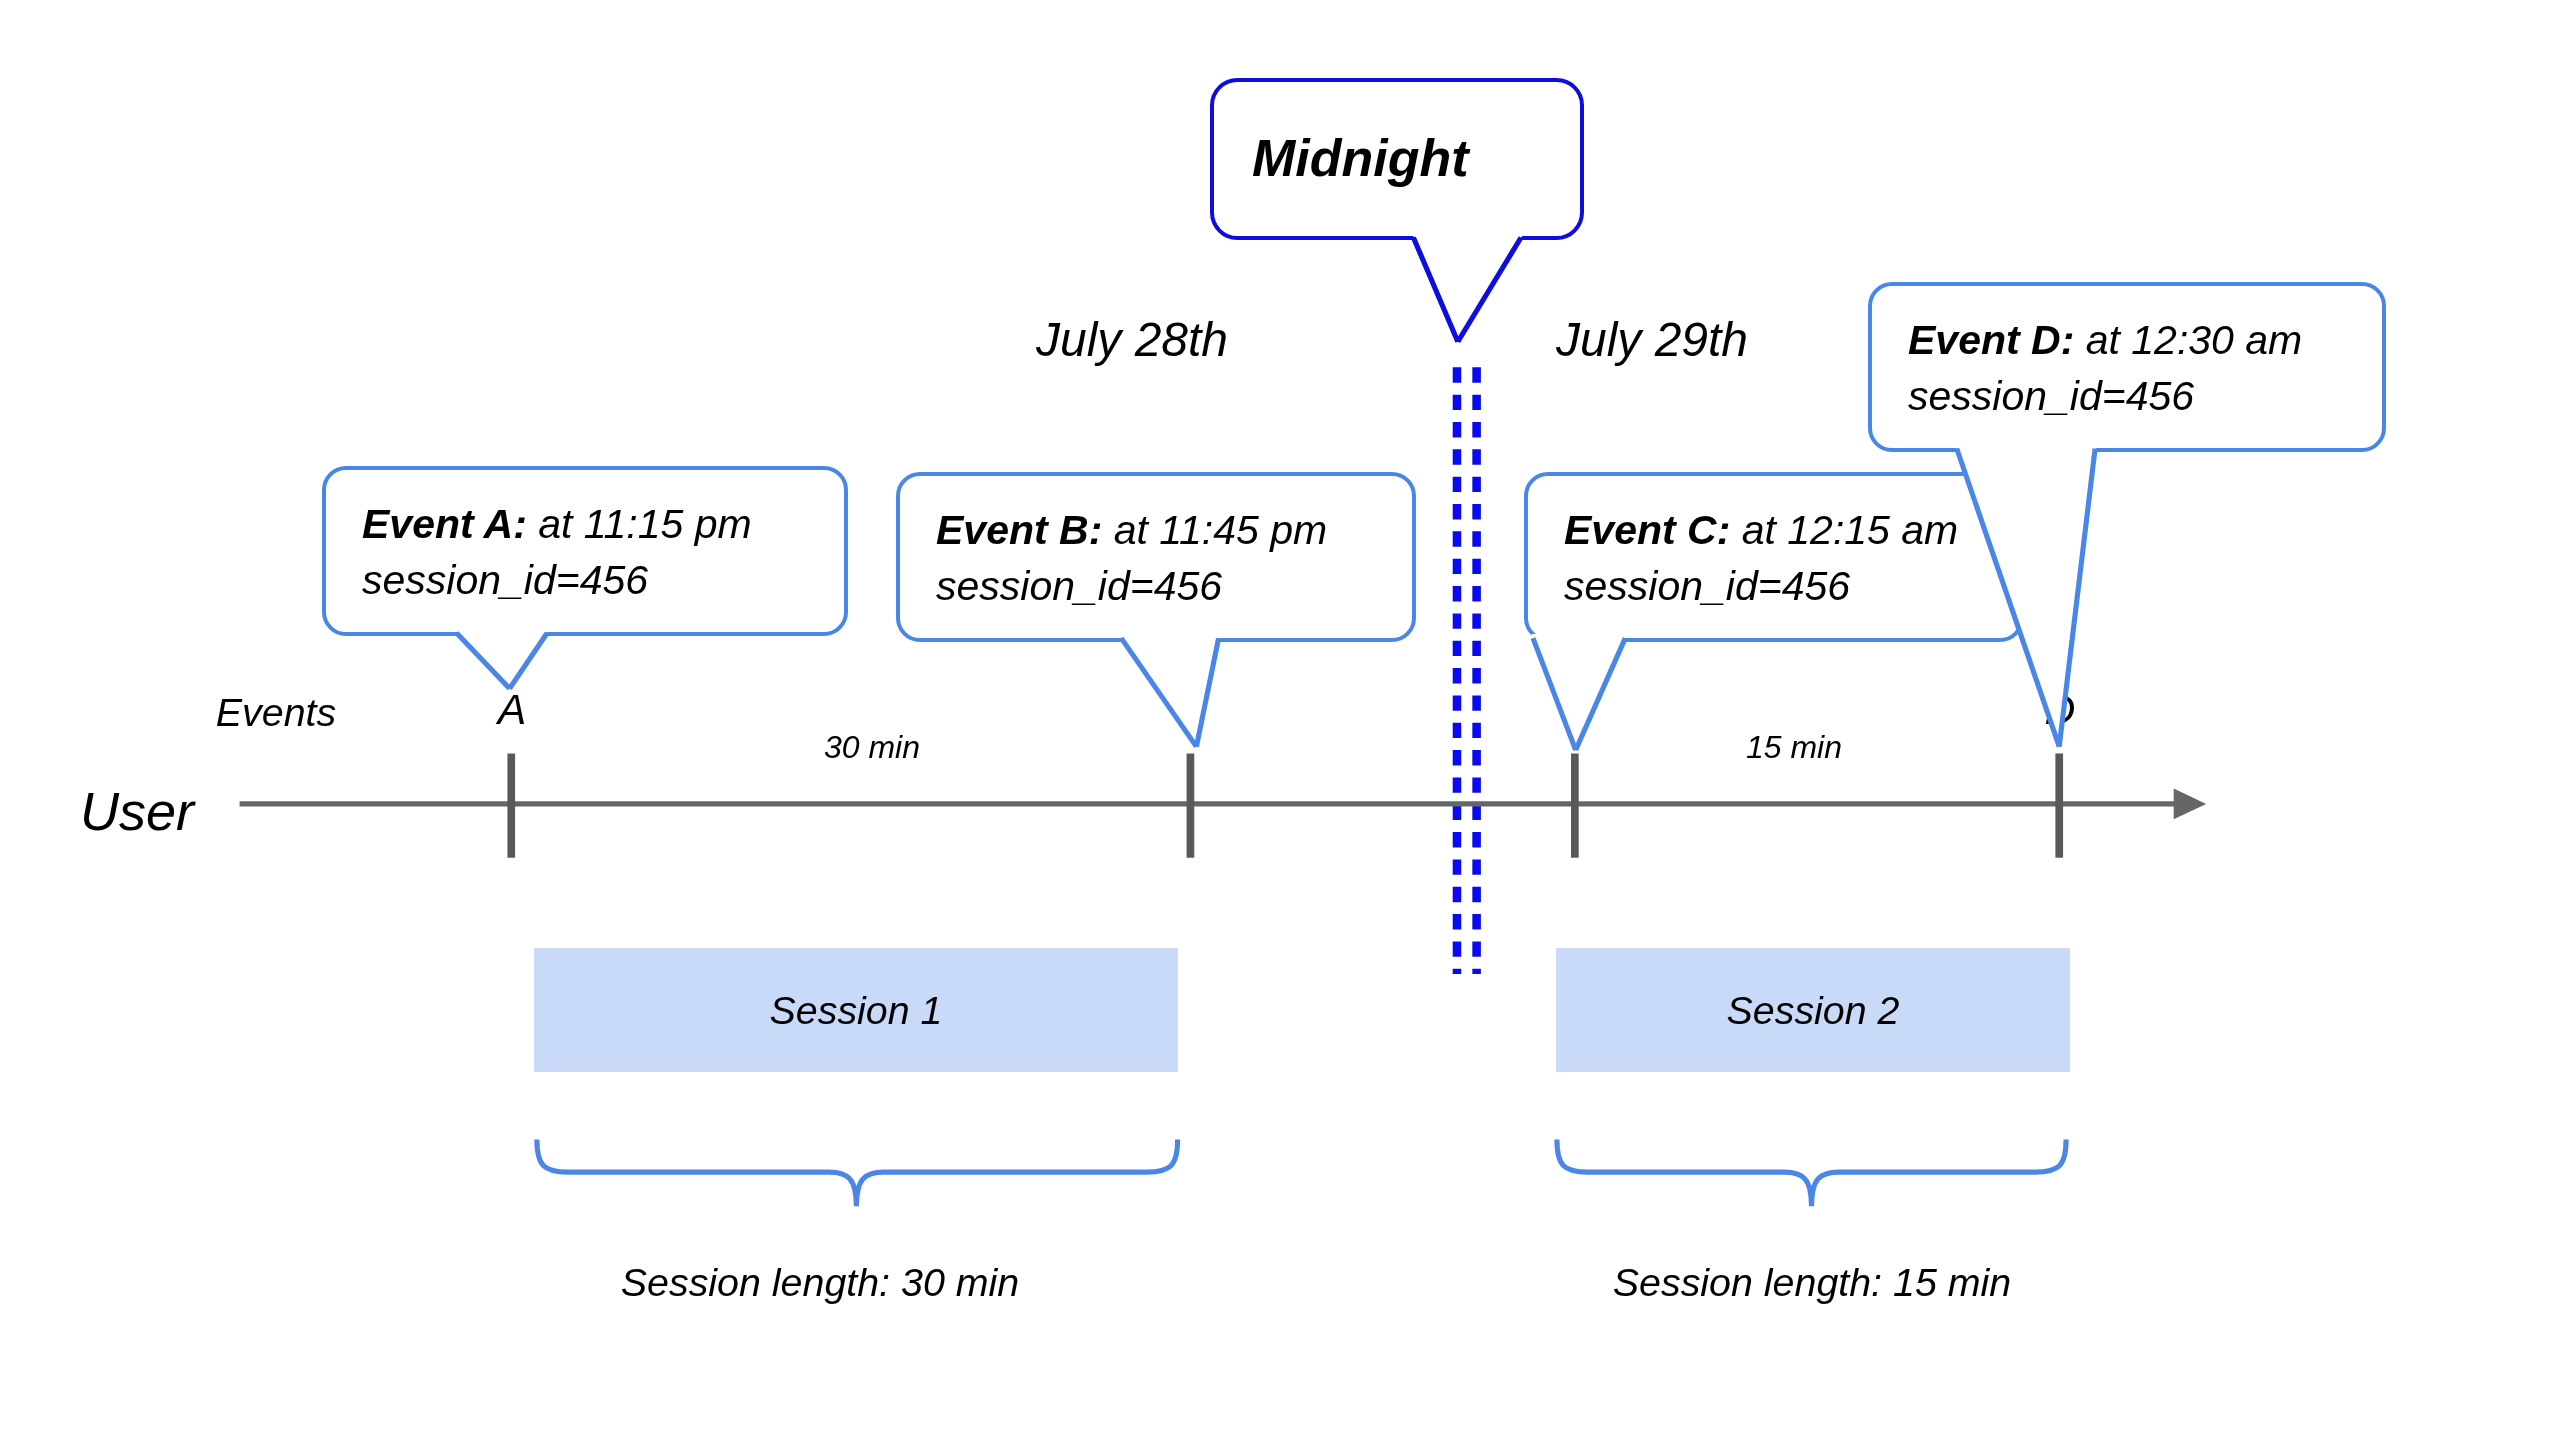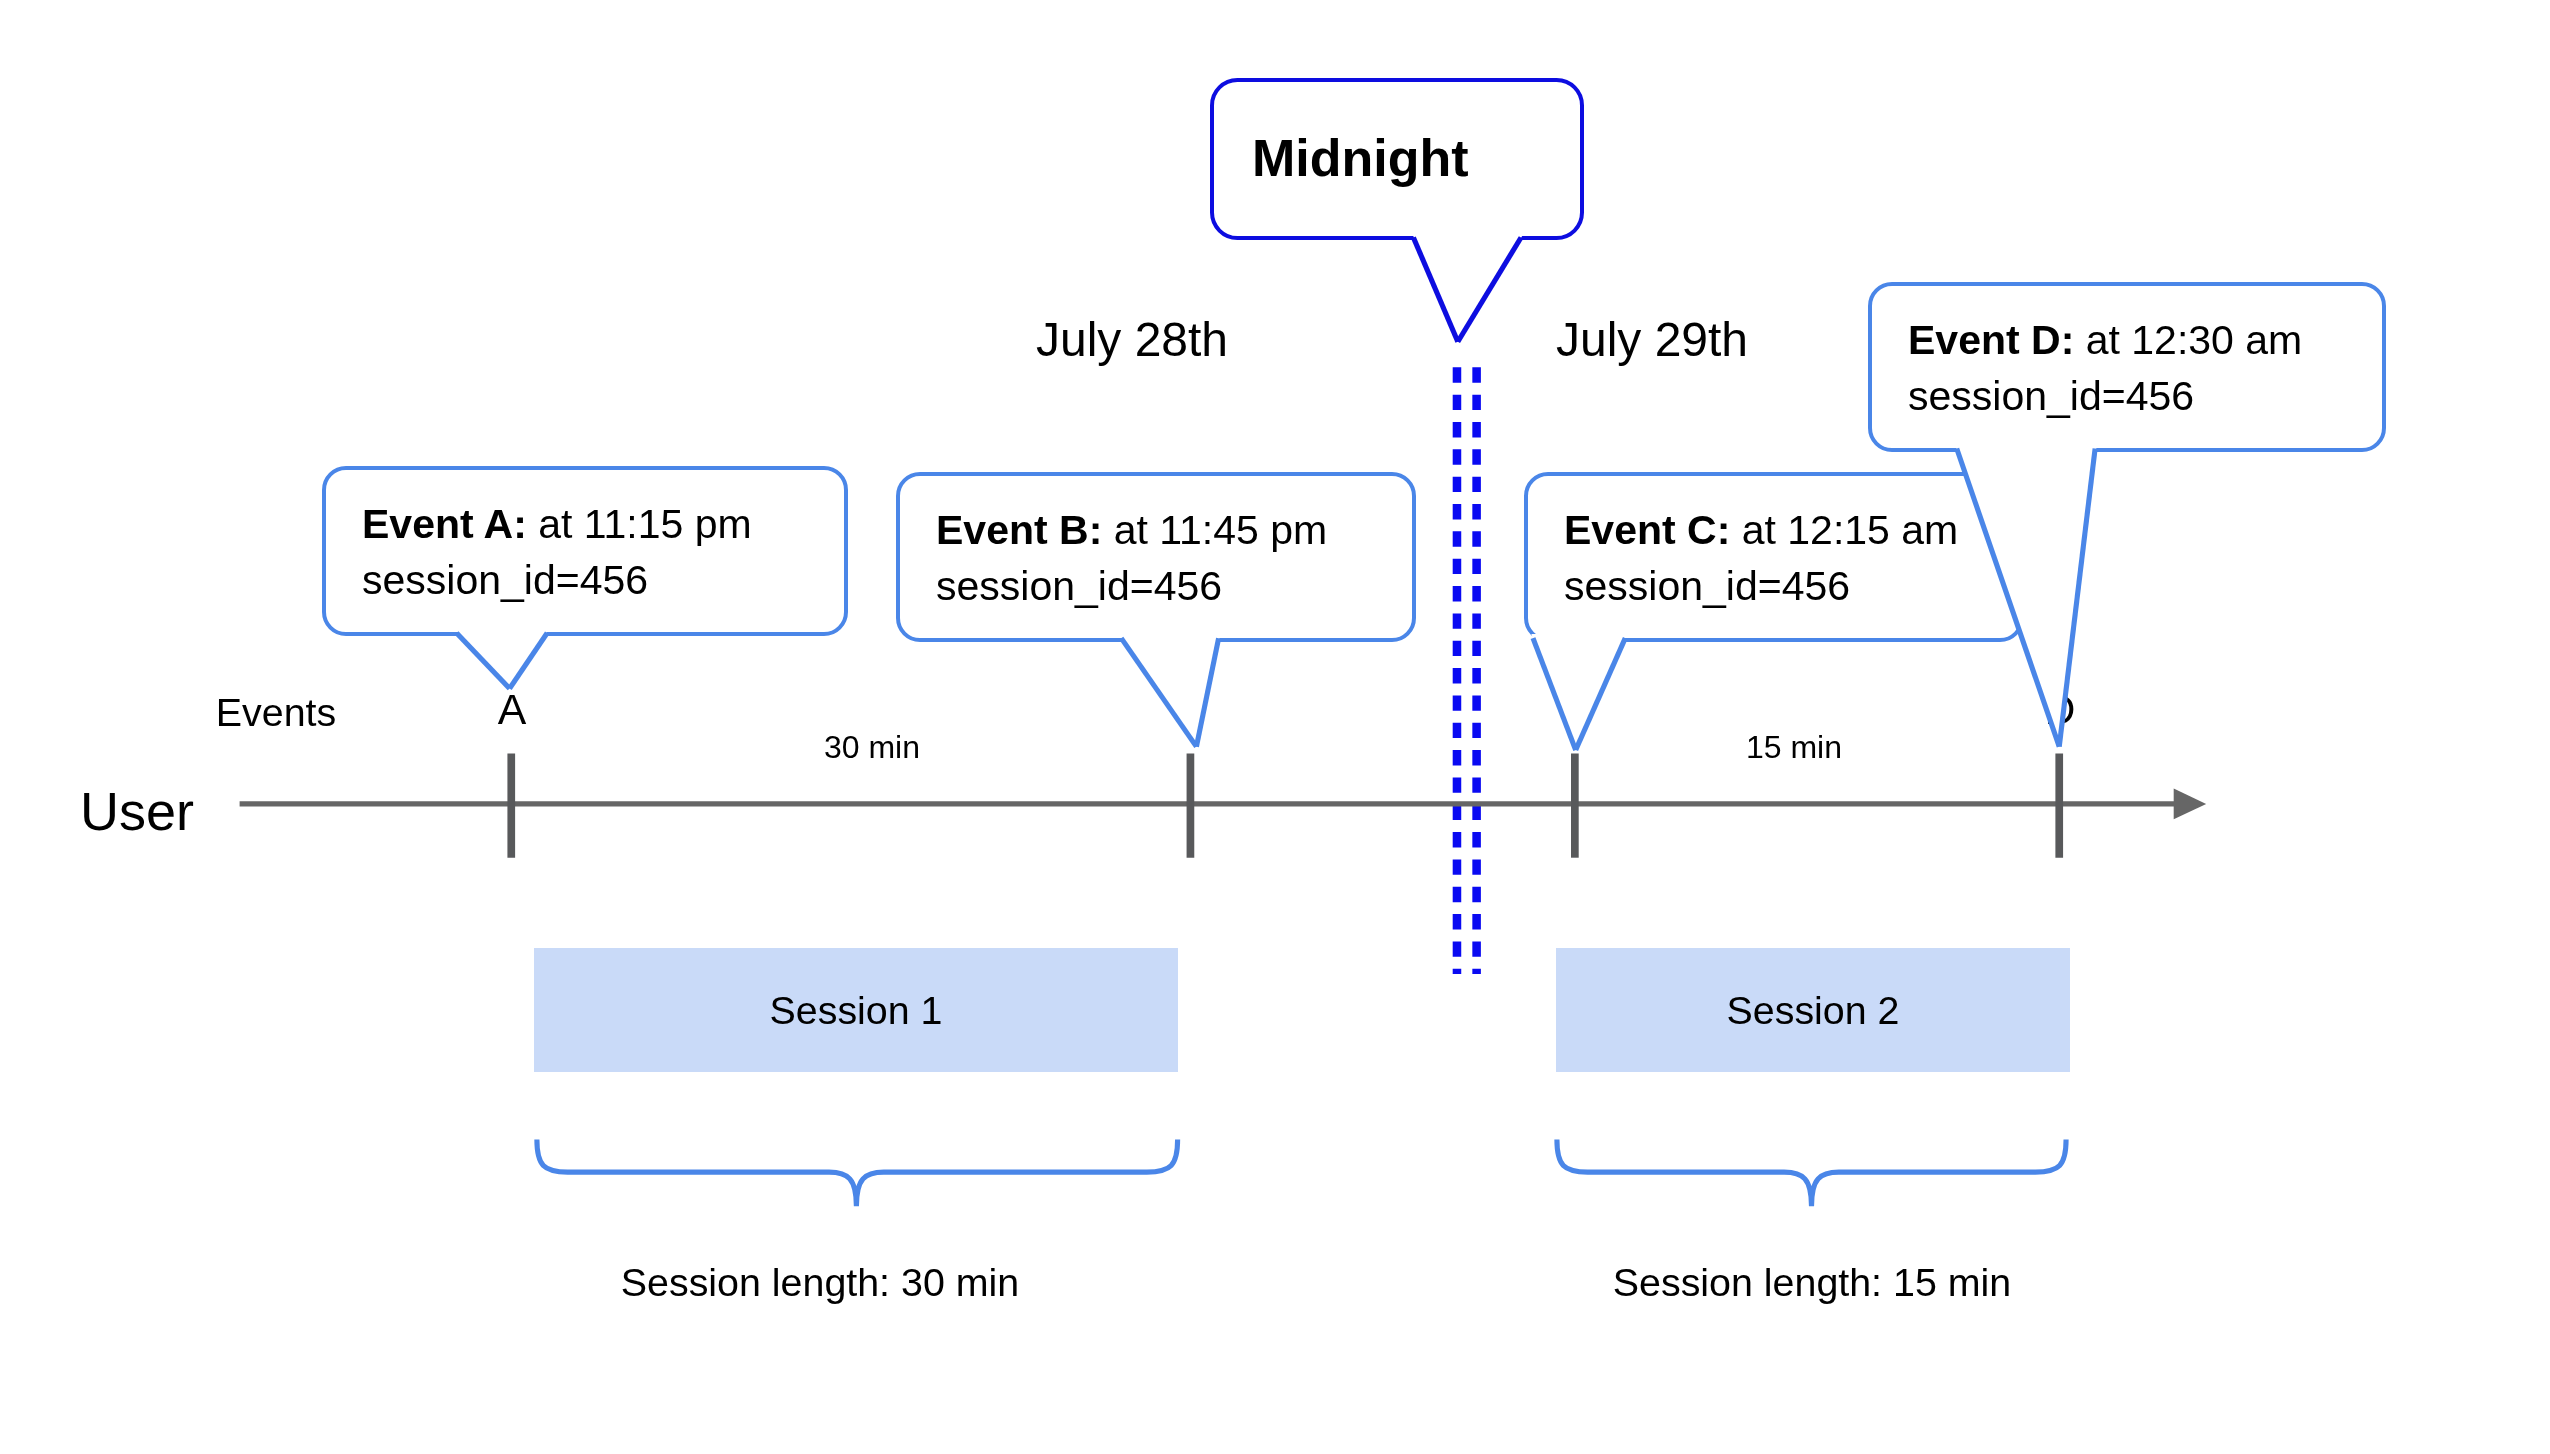--- a/index.html
+++ b/index.html
@@ -1,16 +1,16 @@
 <!DOCTYPE html>
 <html style="font-size:13.7px"><head>
 <meta charset="utf-8">
 <style>
   html,body{margin:0;padding:0;background:#ffffff;}
-  #viewport{width:2550px;height:1455px;overflow:hidden;background:#c2410c;}
+  #viewport{width:2550px;height:1455px;overflow:hidden;background:#c2410c;font-style:italic;}
   #stage{
     position:relative;width:1275px;height:727px;background:#fff;
     transform:scale(2);transform-origin:0 0;
     font-family:"Liberation Sans", sans-serif;color:#000;
   }
   .center{transform:translateX(-50%);}
   .bubble{
     position:absolute;background:#fff;border:2.6px solid #4a86e8;border-radius:12px;
     display:flex;flex-direction:column;justify-content:center;
     padding-left:18px;box-sizing:border-box;font-size:20.5px;line-height:28px;

